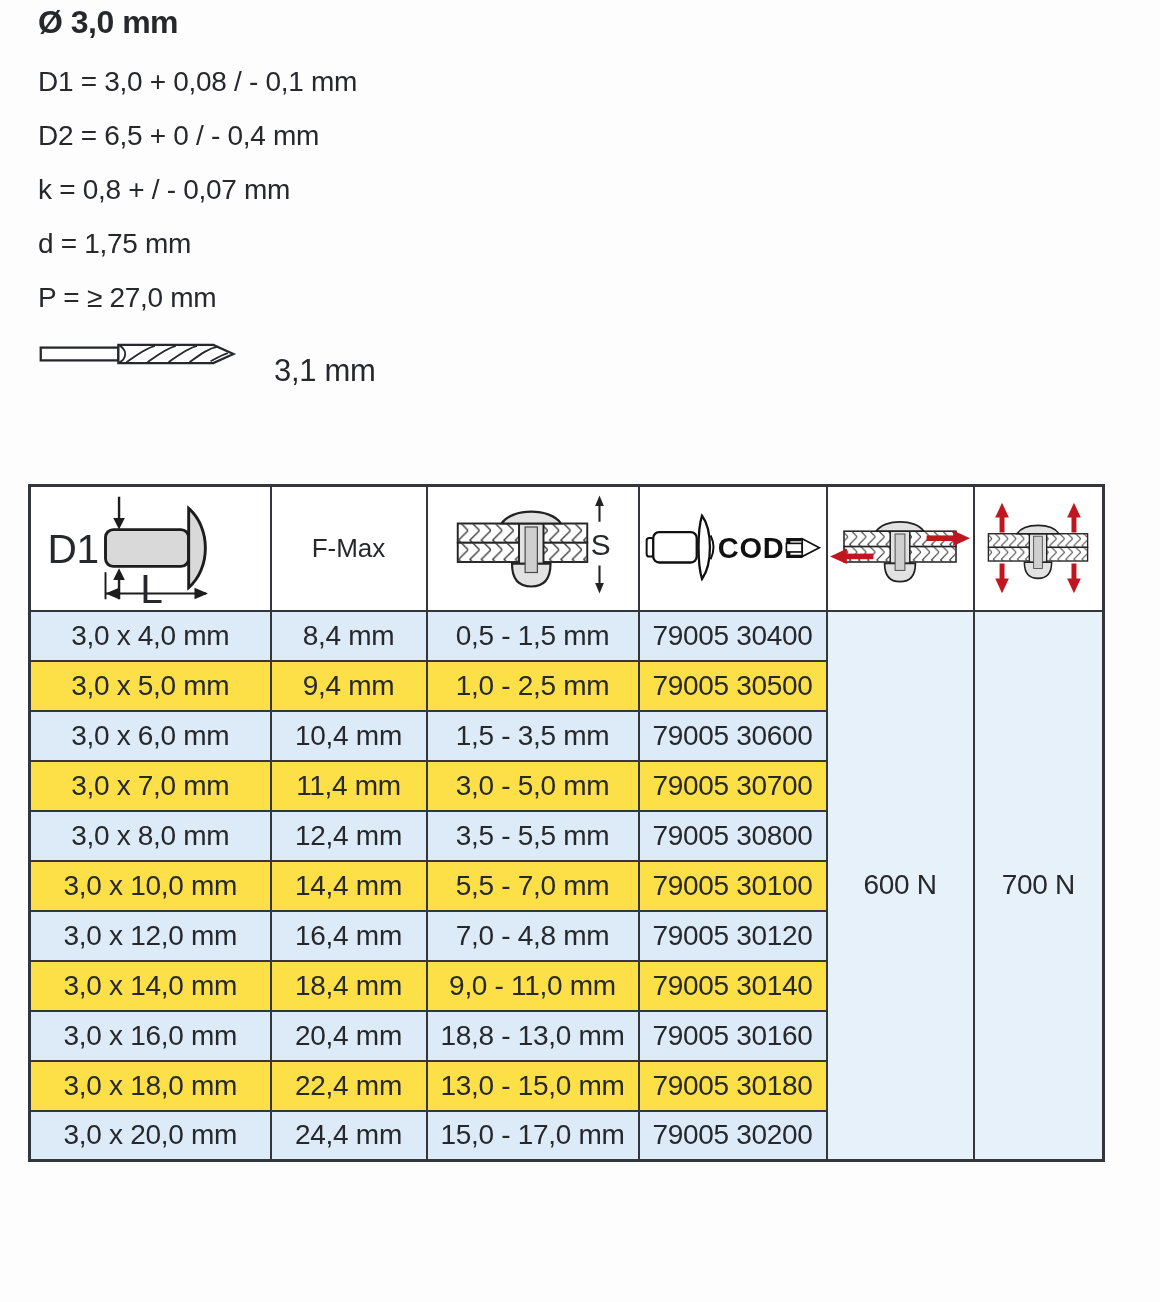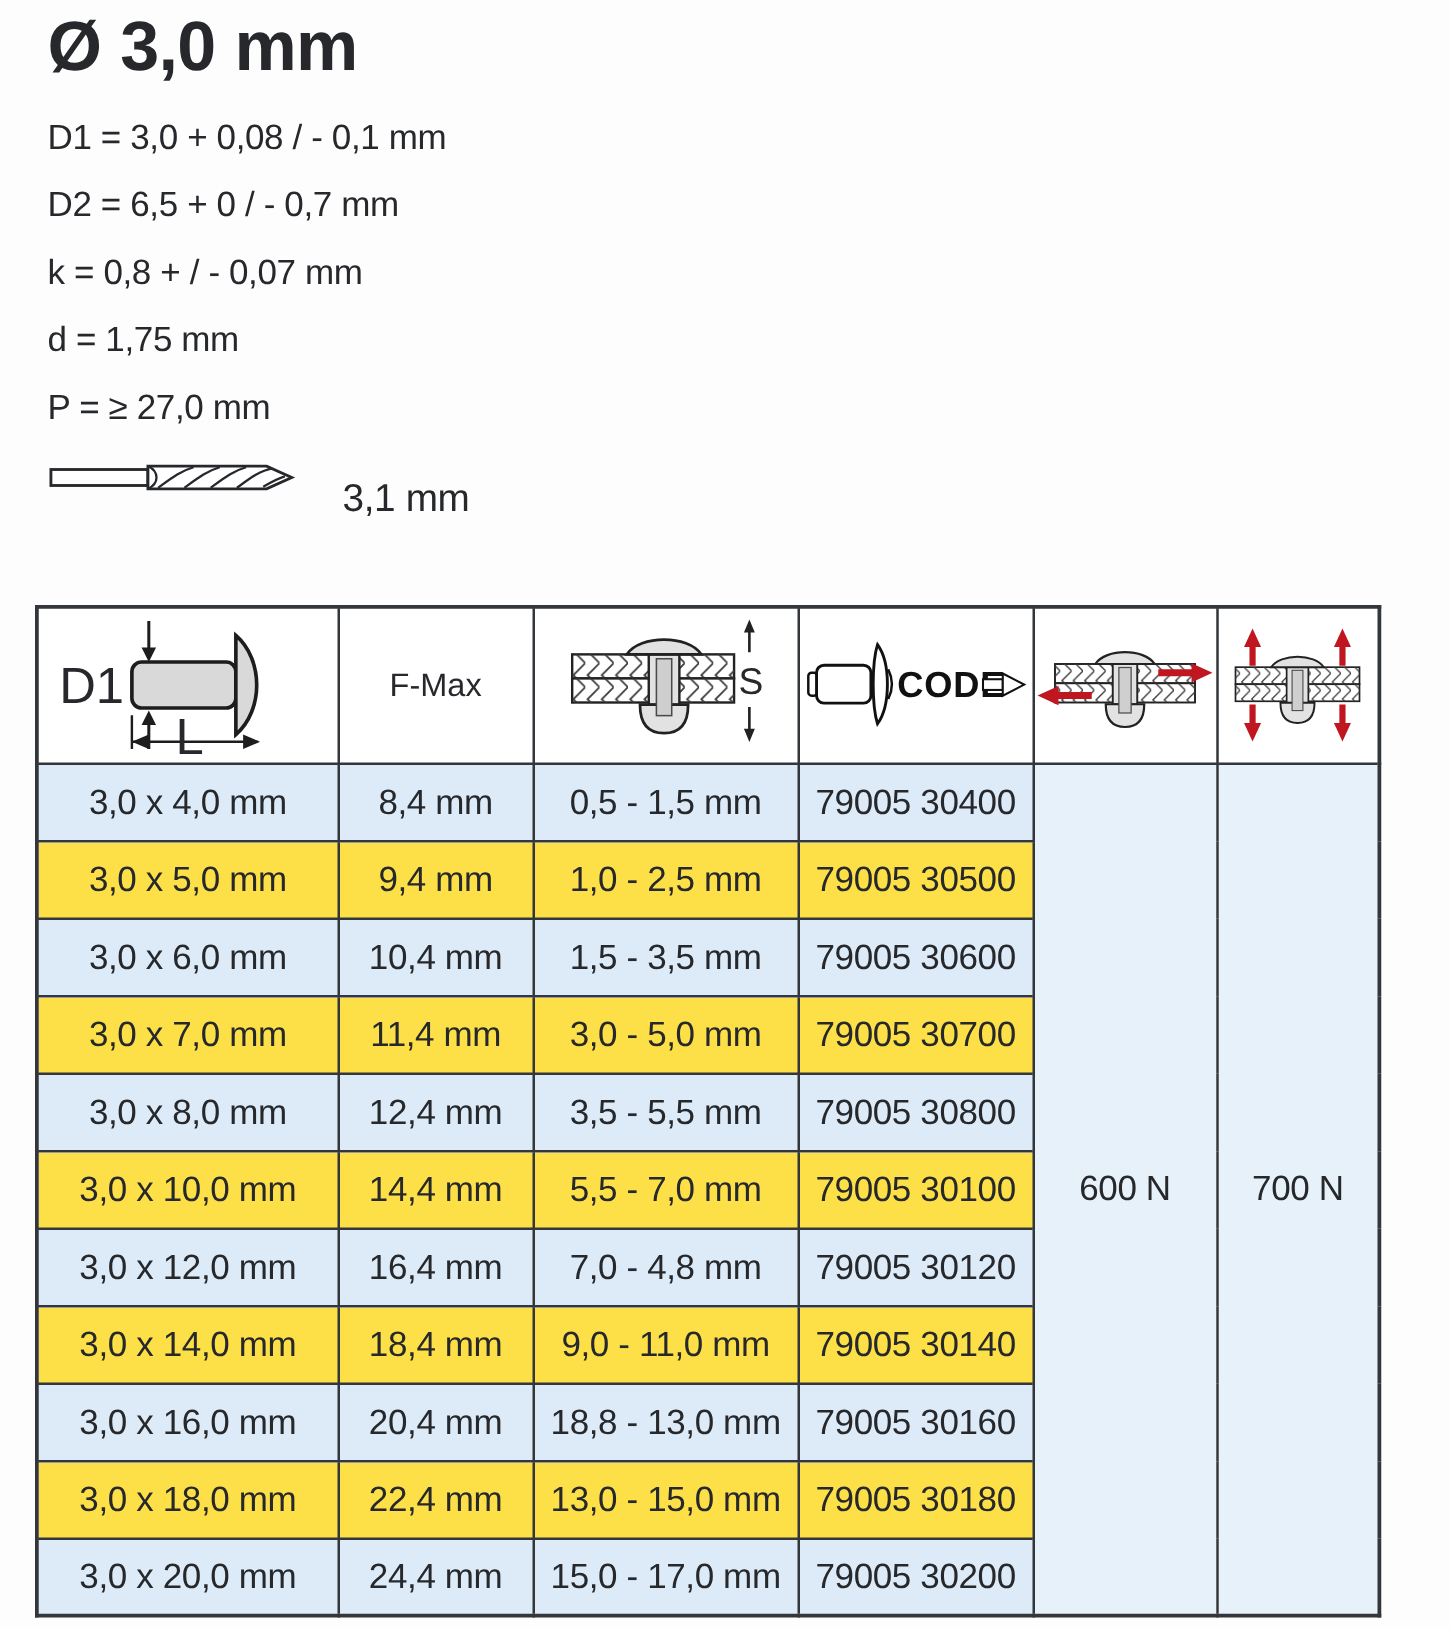--- a/index.html
+++ b/index.html
@@ -2,50 +2,50 @@
 <html><head>
 <meta charset="utf-8">
 <style>
   * { margin:0; padding:0; box-sizing:border-box; }
   html,body { width:1160px; height:1302px; background:#fdfdfd; overflow:hidden;
               font-family:"Liberation Sans", sans-serif; color:#26282c; }
   .sheet { position:relative; width:1160px; height:1302px; }
 
   
   .specs { position:absolute; left:38px; top:4px; }
-  .title { font-size:56px; font-weight:700; letter-spacing:-0.5px; margin-bottom:14px; }
+  .title { font-size:32px; font-weight:700; letter-spacing:-0.5px; margin-bottom:14px; }
   .spec-line { font-size:28px; height:54px; line-height:54px; letter-spacing:-0.3px; }
   .drill-row { display:flex; align-items:center; gap:26px; margin-top:6px; height:46px; }
   .drill-row svg { display:block; }
   .drill-label { font-size:31px; letter-spacing:-0.3px;margin-top:34px; }
 
   
   table.riv { position:absolute; left:28px; top:484px; border-collapse:collapse;
               table-layout:fixed; width:1074px; }
   table.riv td, table.riv th { border:2px solid #33373b; text-align:center;
               vertical-align:middle; font-size:28px; font-weight:400;
               letter-spacing:-0.3px; padding:0; overflow:hidden; }
   table.riv { border:3px solid #33373b; }
   tr.hdr { height:125px; background:#ffffff; }
-  tr.row { height:62px;margin-top:18px; }
+  tr.row { height:50px;margin-top:18px; }
   tr.r-blue td { background:#dcebf7; }
   tr.r-white td { background:#fde047; }
   td.merged { background:#e7f1f9 !important; font-size:29px; }
   .fmax { font-size:26px; letter-spacing:0; }
   .diagram-cell svg { display:block; margin:0 auto; }
 </style>
 </head>
 <body>
 
 <div class="sheet">
 
   <div class="specs">
     <div class="title">Ø 3,0 mm</div>
     <div class="spec-line">D1 = 3,0 + 0,08 / - 0,1 mm</div>
-    <div class="spec-line">D2 = 6,5 + 0 / - 0,7 mm</div>
+    <div class="spec-line">D2 = 6,5 + 0 / - 0,4 mm</div>
     <div class="spec-line">k = 0,8  + / - 0,07 mm</div>
     <div class="spec-line">d = 1,75 mm</div>
     <div class="spec-line">P = ≥ 27,0 mm</div>
 
     <div class="drill-row">
       <span>
         <svg width="210" height="38" viewBox="0 0 230 40">
           <rect x="3" y="13" width="85" height="14" fill="#ffffff" stroke="#26282c" stroke-width="2.5"></rect>
           <path d="M88 10 L192 10 L214 20 L192 30 L88 30 Z" fill="#ffffff" stroke="#26282c" stroke-width="2.5"></path>
           <path d="M88 10 C98 15 98 25 88 30" fill="none" stroke="#26282c" stroke-width="2"></path>

